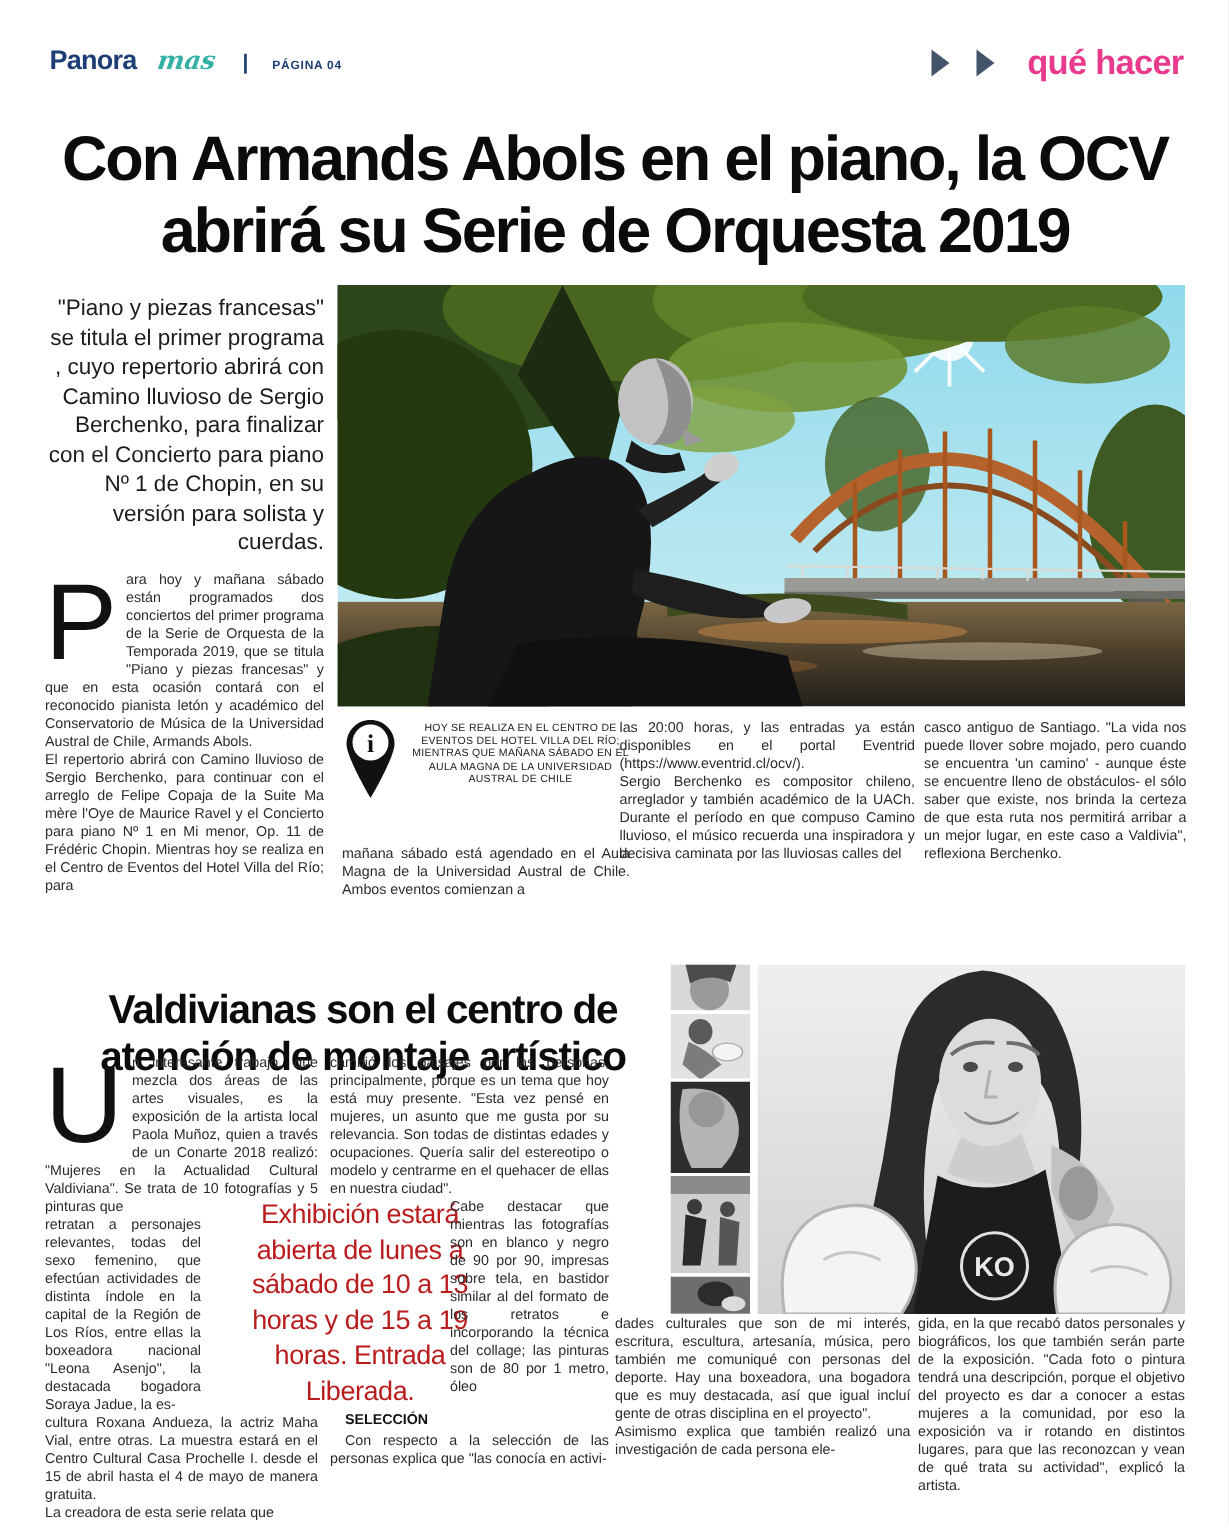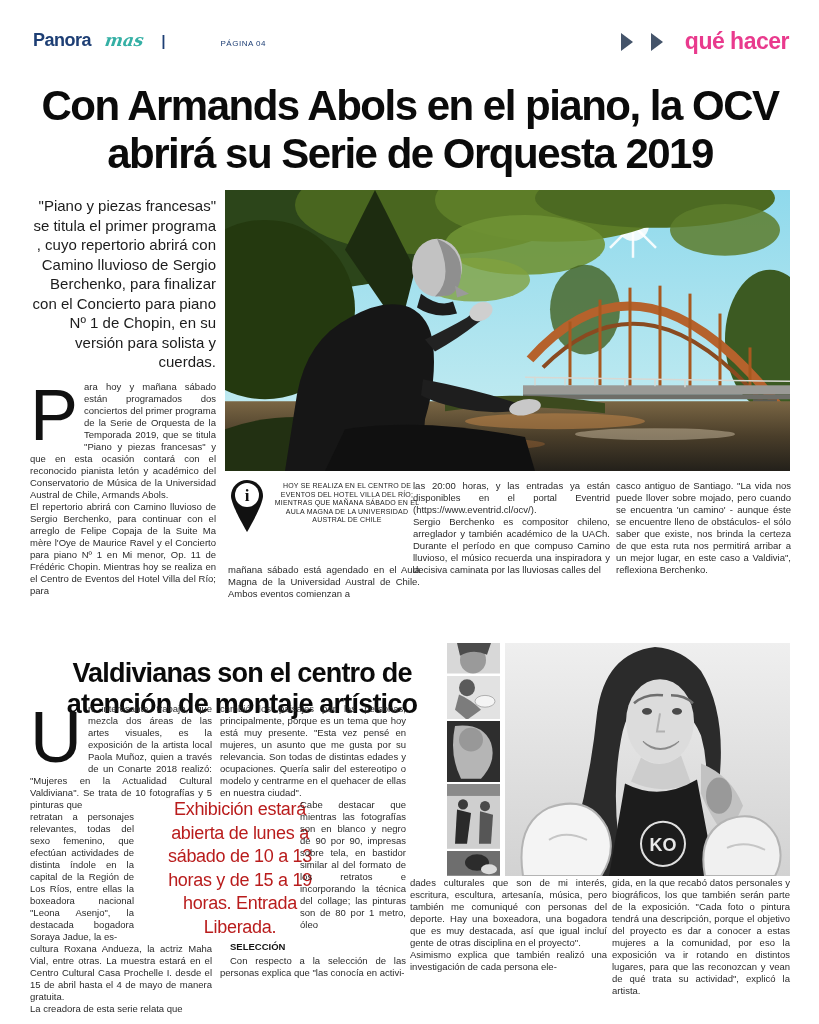--- a/index.html
+++ b/index.html
@@ -4,21 +4,21 @@
 <style>
   html,body{margin:0;padding:0;background:#e9e9e9;}
   .page{position:relative;width:819px;height:1024px;background:#ffffff;margin:0 auto;
         font-family:"Liberation Sans", sans-serif;color:#262626;overflow:hidden;}
   
   .hdr-logo{position:absolute;left:33px;top:30px;display:flex;align-items:baseline;gap:16px;}
   .logo-main{font-size:18px;font-weight:bold;color:#1d3e74;letter-spacing:-0.5px;}
   .logo-script{font-size:17px;font-style:italic;font-weight:bold;color:#35b0a5;
                font-family:"DejaVu Serif", serif;transform:skewX(-8deg);display:inline-block;margin-left:-2px;}
   .logo-div{color:#1d3e74;font-weight:bold;font-size:14px;margin-left:2px;}
-  .logo-page{font-size:8px;font-weight:normal;color:#1d3e74;letter-spacing:0.5px;margin-left:39px;}
+  .logo-page{font-size:8px;font-weight:bold;color:#1d3e74;letter-spacing:0.5px;}
   .hdr-section{position:absolute;right:30px;top:28px;display:flex;align-items:center;gap:22px;}
   .chev{width:0;height:0;border-top:9px solid transparent;border-bottom:9px solid transparent;
         border-left:12px solid #44546a;}
   .chev+.chev{margin-left:-4px;}
   .section-label{font-size:23px;font-weight:bold;color:#e93a8d;letter-spacing:-0.5px;}
   
   .a1-headline{position:absolute;left:15px;top:82px;width:790px;text-align:center;
     font-size:42px;line-height:48px;font-weight:800;color:#0b0b0b;letter-spacing:-1.5px;}
   .a1-lead{position:absolute;left:30px;top:196px;width:186px;text-align:right;
     font-size:15px;line-height:19.5px;color:#1c1c1c;}

